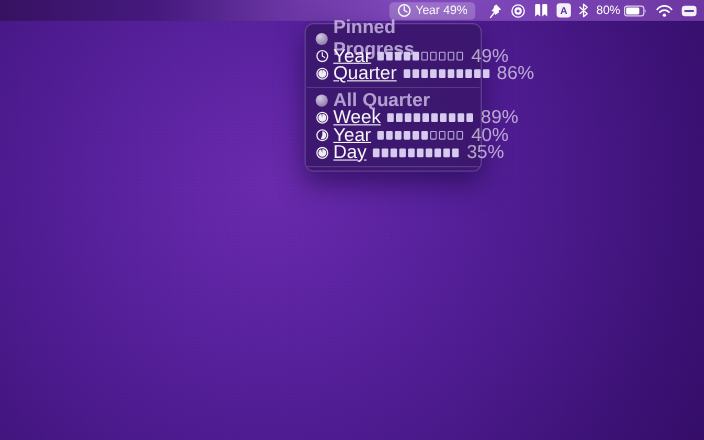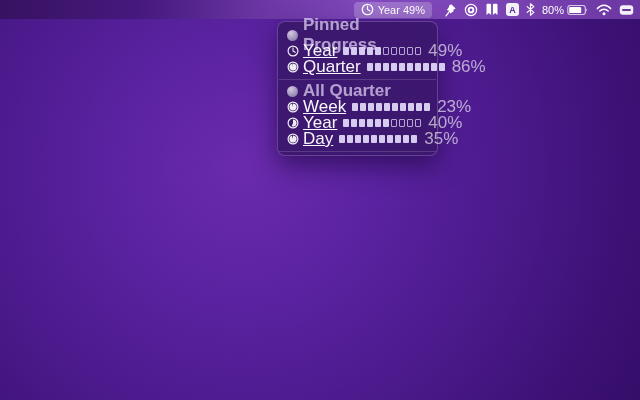--- a/index.html
+++ b/index.html
@@ -227,21 +227,21 @@
               <span class="blk"></span>
               <span class="blk"></span>
               <span class="blk"></span>
               <span class="blk"></span>
               <span class="blk"></span>
               <span class="blk"></span>
               <span class="blk"></span>
               <span class="blk"></span>
               <span class="blk"></span>
             </span>
-    <span class="row-pct">23%</span>
+    <span class="row-pct">89%</span>
   </div>
 
   <div class="row">
     <span>
               <svg width="12" height="12" viewBox="0 0 12 12" style="display:block">
     <circle cx="6" cy="6" r="4.9" fill="none" stroke="rgba(255,255,255,0.92)" stroke-width="1.2"></circle>
     <path d="M6,6 L6,2.4 A3.6,3.6 0 1 1 4.67,9.35 Z" fill="rgba(255,255,255,0.92)"></path>
               </svg>
             </span>
     <span class="row-label">Year</span>

